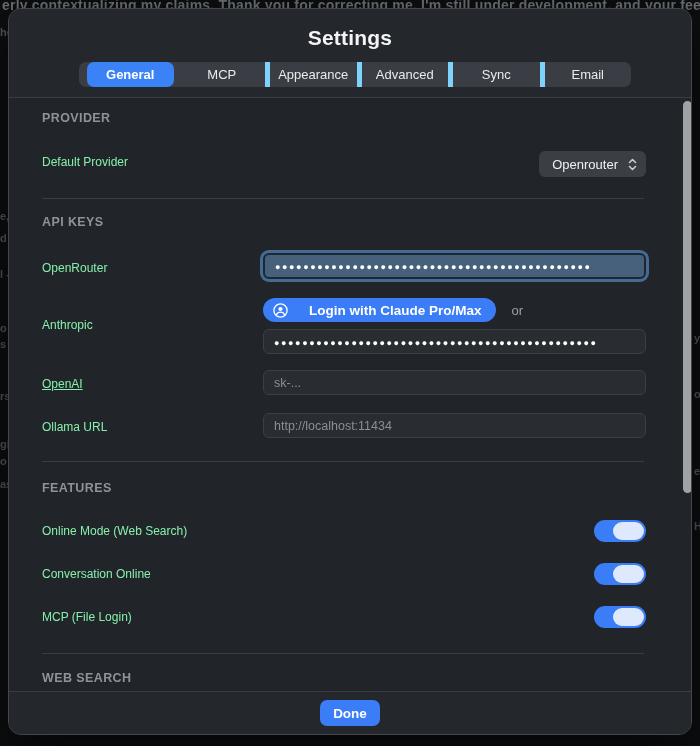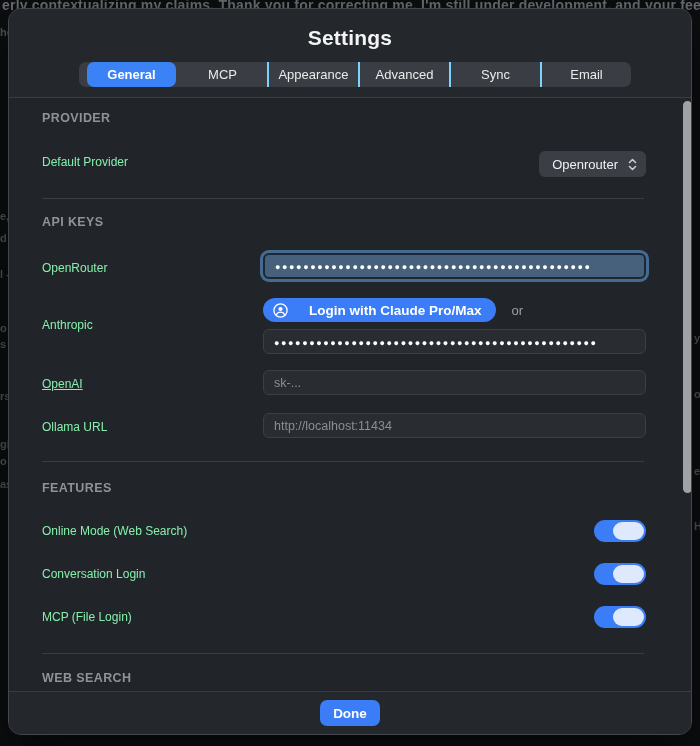--- a/index.html
+++ b/index.html
@@ -39,21 +39,21 @@
     text-align:center; font-size:21px; font-weight:bold; color:#f2f3f4;
     padding-top:17px; letter-spacing:0.2px;
   }
   .seg-tabs {
     position:absolute; left:70px; right:60px; top:53px; height:25px;
     display:flex; background:#3a3e44; border-radius:7px; overflow:hidden;padding-left:8px;
   }
   .seg-tab {
     flex:1; display:flex; align-items:center; justify-content:center;
     font-size:13px; color:#e9eaeb; cursor:pointer; position:relative;
-    border-left:2px solid #7dd3fc;
+    border-left:5px solid #7dd3fc;
   }
   .seg-tab:first-child { border-left:none; }
   .seg-tab.active { background:#3b82f6; border-radius:7px; border-left-color:transparent; color:#fff; font-weight:bold; }
   .seg-tab.active + .seg-tab { border-left-color:transparent; }
 
   
   .content {
     position:absolute; top:89px; left:0; right:0; bottom:43px;
     background:#212429; overflow:hidden;
   }
@@ -218,21 +218,21 @@
 
       <div class="divider" style="top:363px;"></div>
 
       <div class="section-header" style="top:383px;">FEATURES</div>
 
       <div class="row-label" style="position:absolute; left:8px; top:426px;">Online Mode (Web Search)</div>
       <div class="toggle" style="top:422px;">
           <div class="knob"></div>
         </div>
 
-      <div class="row-label" style="position:absolute; left:8px; top:469px;">Conversation Login</div>
+      <div class="row-label" style="position:absolute; left:8px; top:469px;">Conversation Online</div>
       <div class="toggle" style="top:465px;">
           <div class="knob"></div>
         </div>
 
       <div class="row-label" style="position:absolute; left:8px; top:512px;">MCP (File Login)</div>
       <div class="toggle" style="top:508px;">
           <div class="knob"></div>
         </div>
 
       <div class="divider" style="top:555px;"></div>

